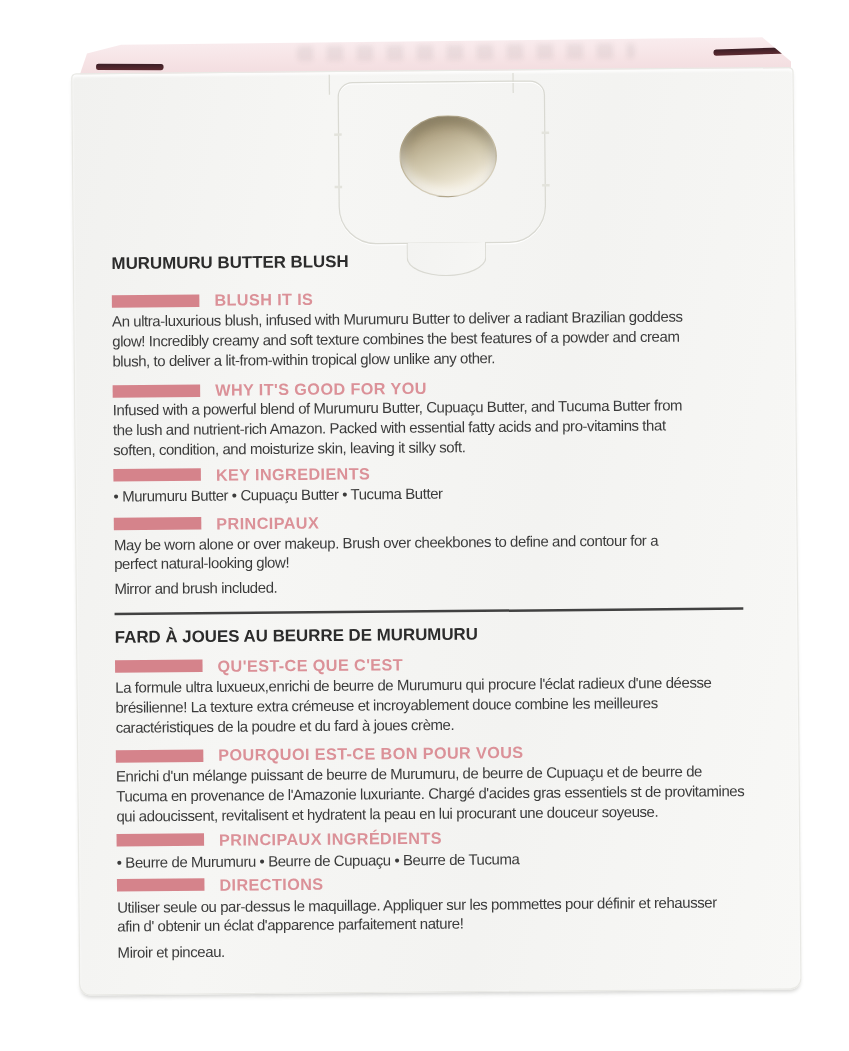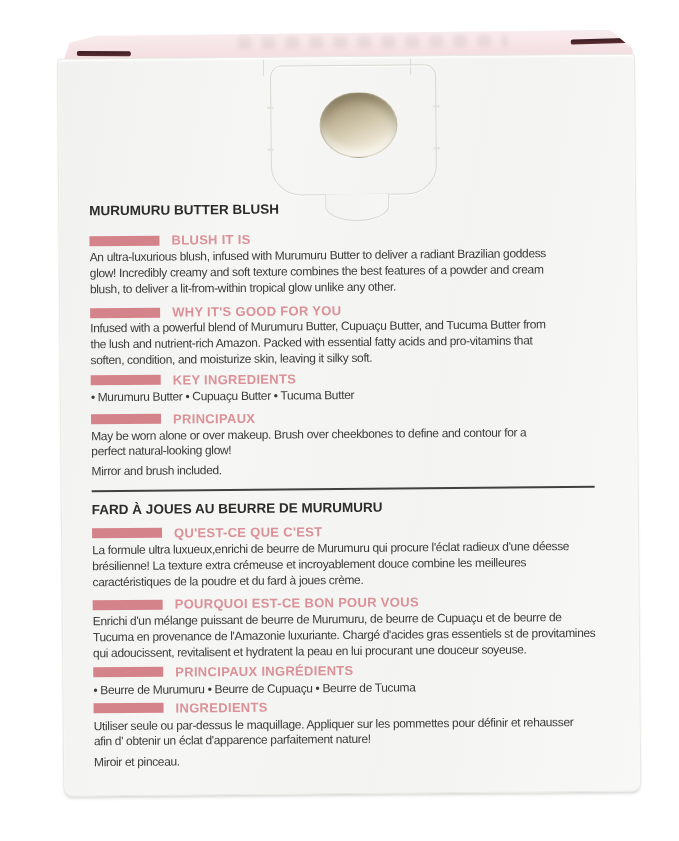--- a/index.html
+++ b/index.html
@@ -150,21 +150,21 @@
 qui adoucissent, revitalisent et hydratent la peau en lui procurant une douceur soyeuse.</p>
 
         <div class="sec-head" style="margin-top:4px;">
           <span class="bar"></span>
           <span class="sec-title">PRINCIPAUX INGRÉDIENTS</span>
         </div>
         <p class="body" style="margin-top:4px;">• Beurre de Murumuru • Beurre de Cupuaçu • Beurre de Tucuma</p>
 
         <div class="sec-head" style="margin-top:3px;">
           <span class="bar"></span>
-          <span class="sec-title">INGREDIENTS</span>
+          <span class="sec-title">DIRECTIONS</span>
         </div>
         <p class="body" style="margin-top:4px;">Utiliser seule ou par-dessus le maquillage. Appliquer sur les pommettes pour définir et rehausser
 afin d' obtenir un éclat d'apparence parfaitement nature!</p>
 
         <p class="body" style="margin-top:5px;">Miroir et pinceau.</p>
 
       </div>
     </div>
   </div>
 </div>

